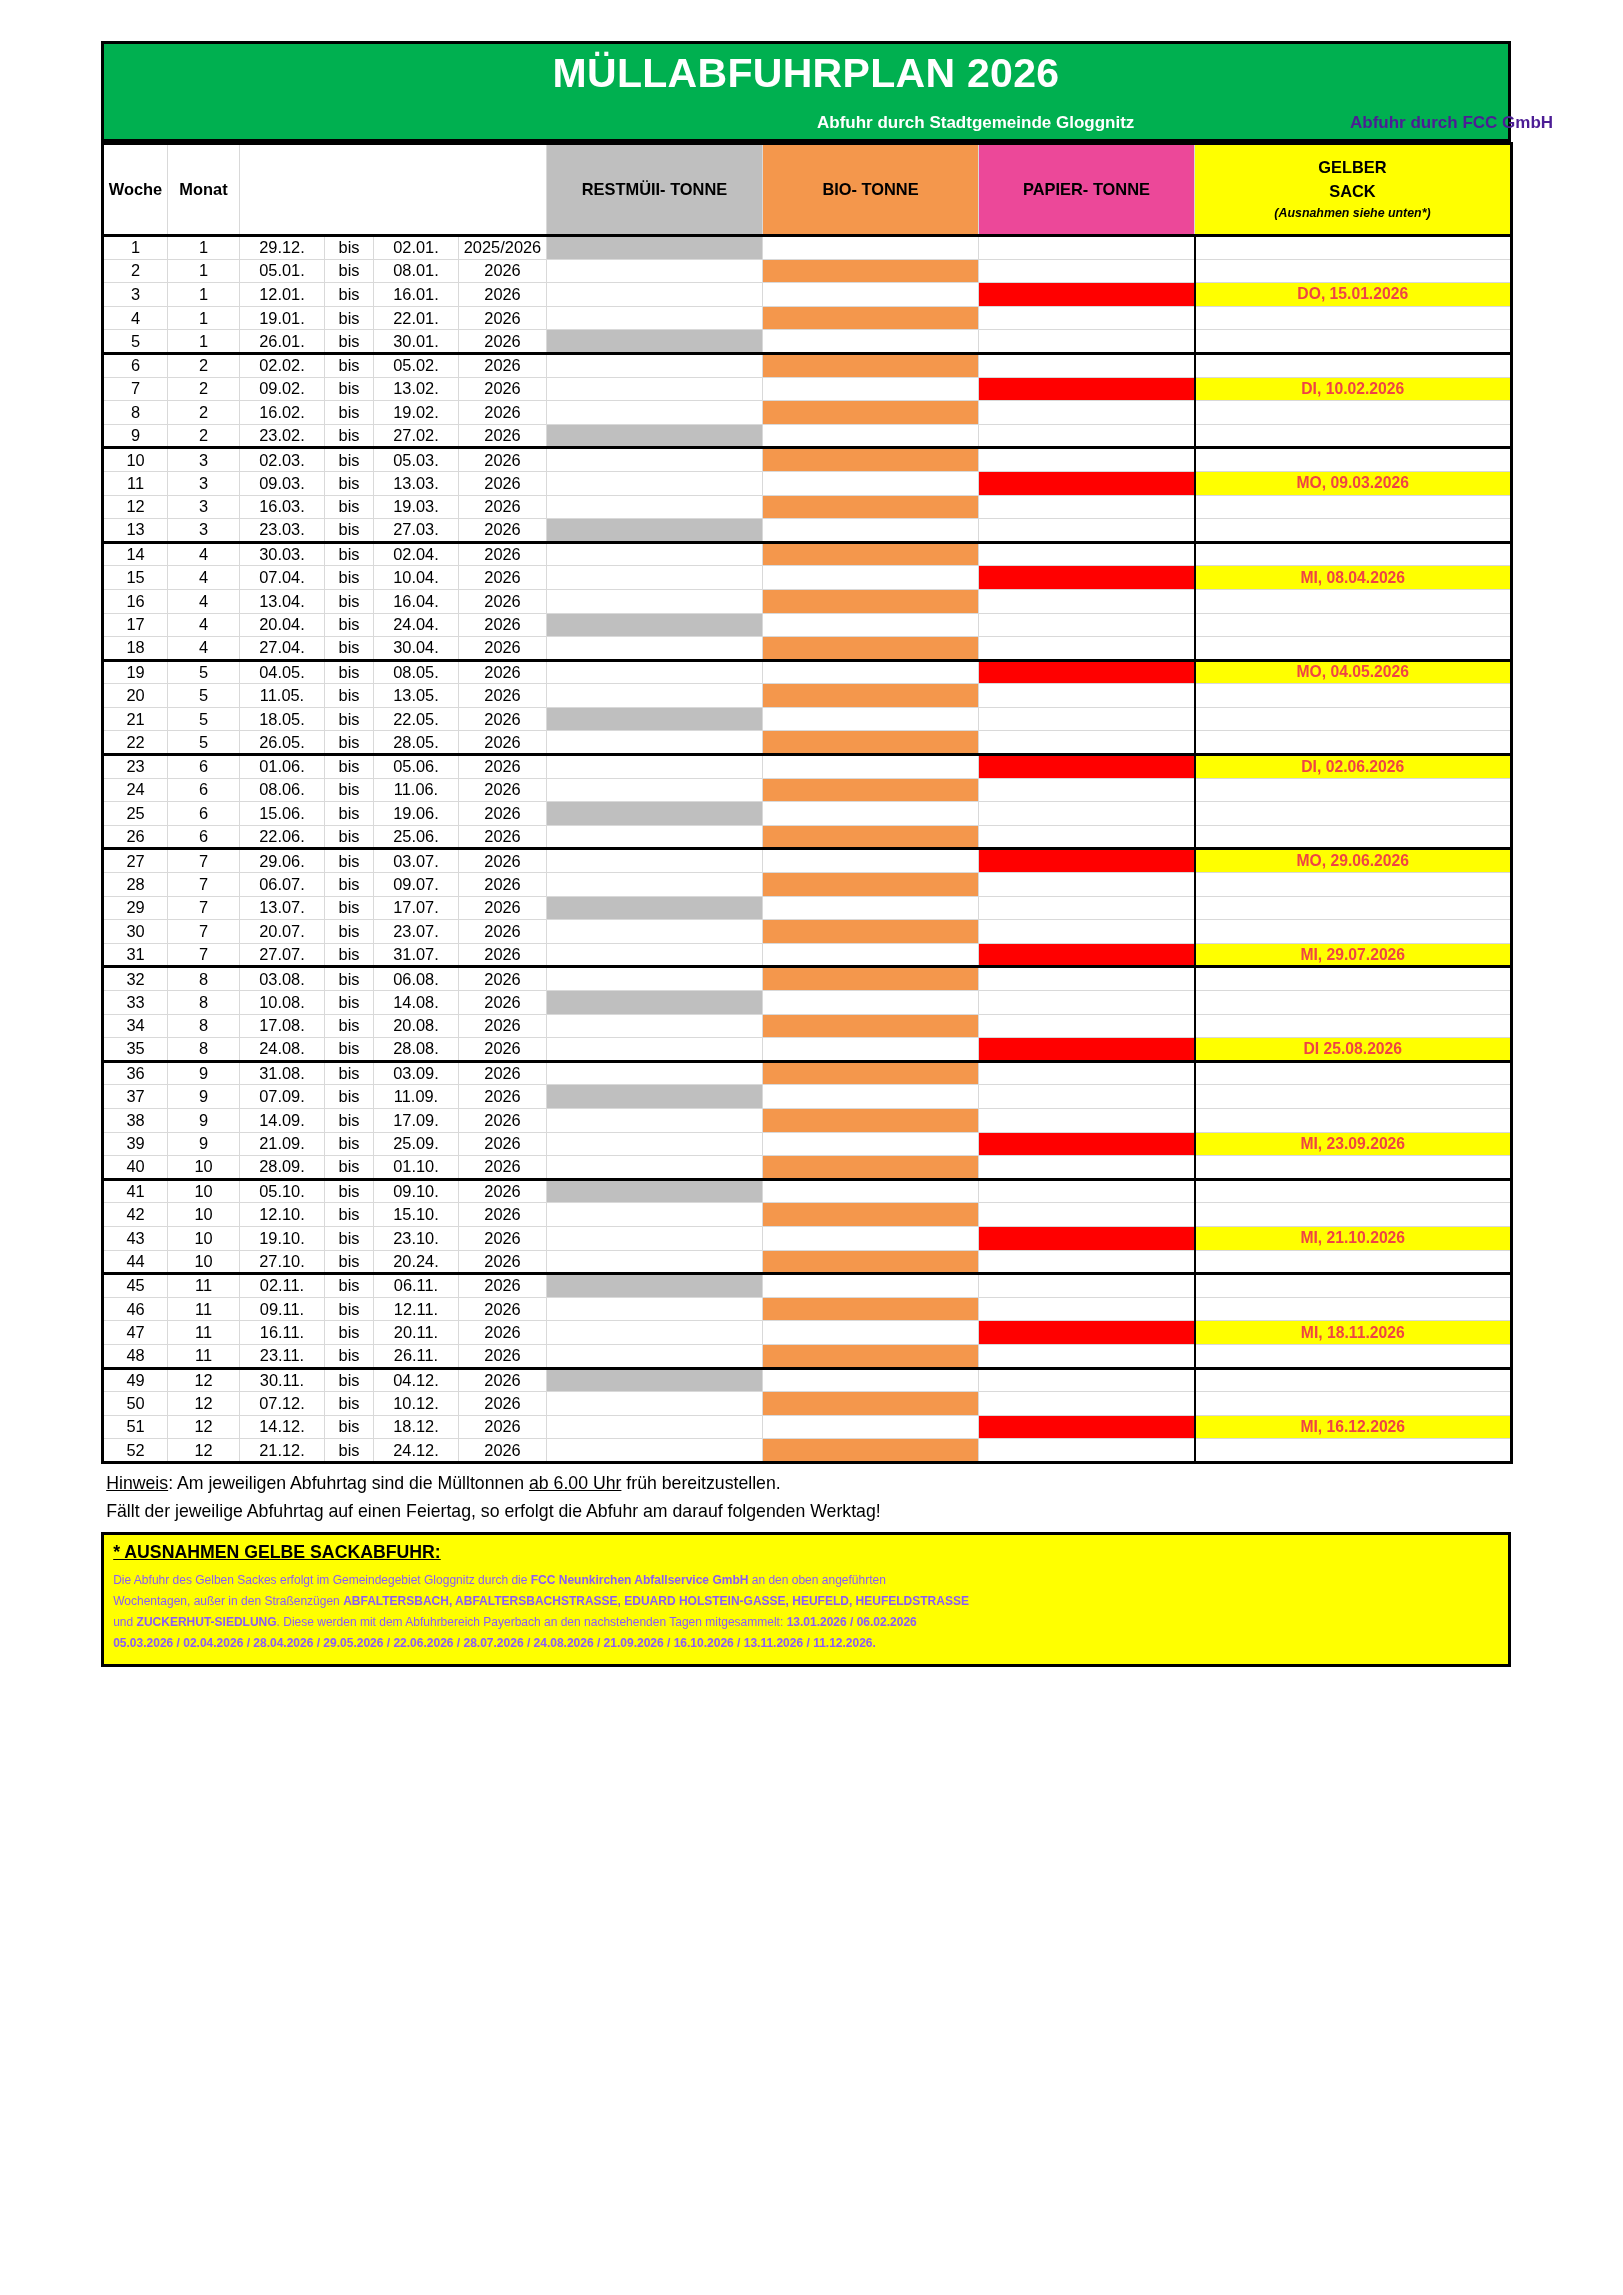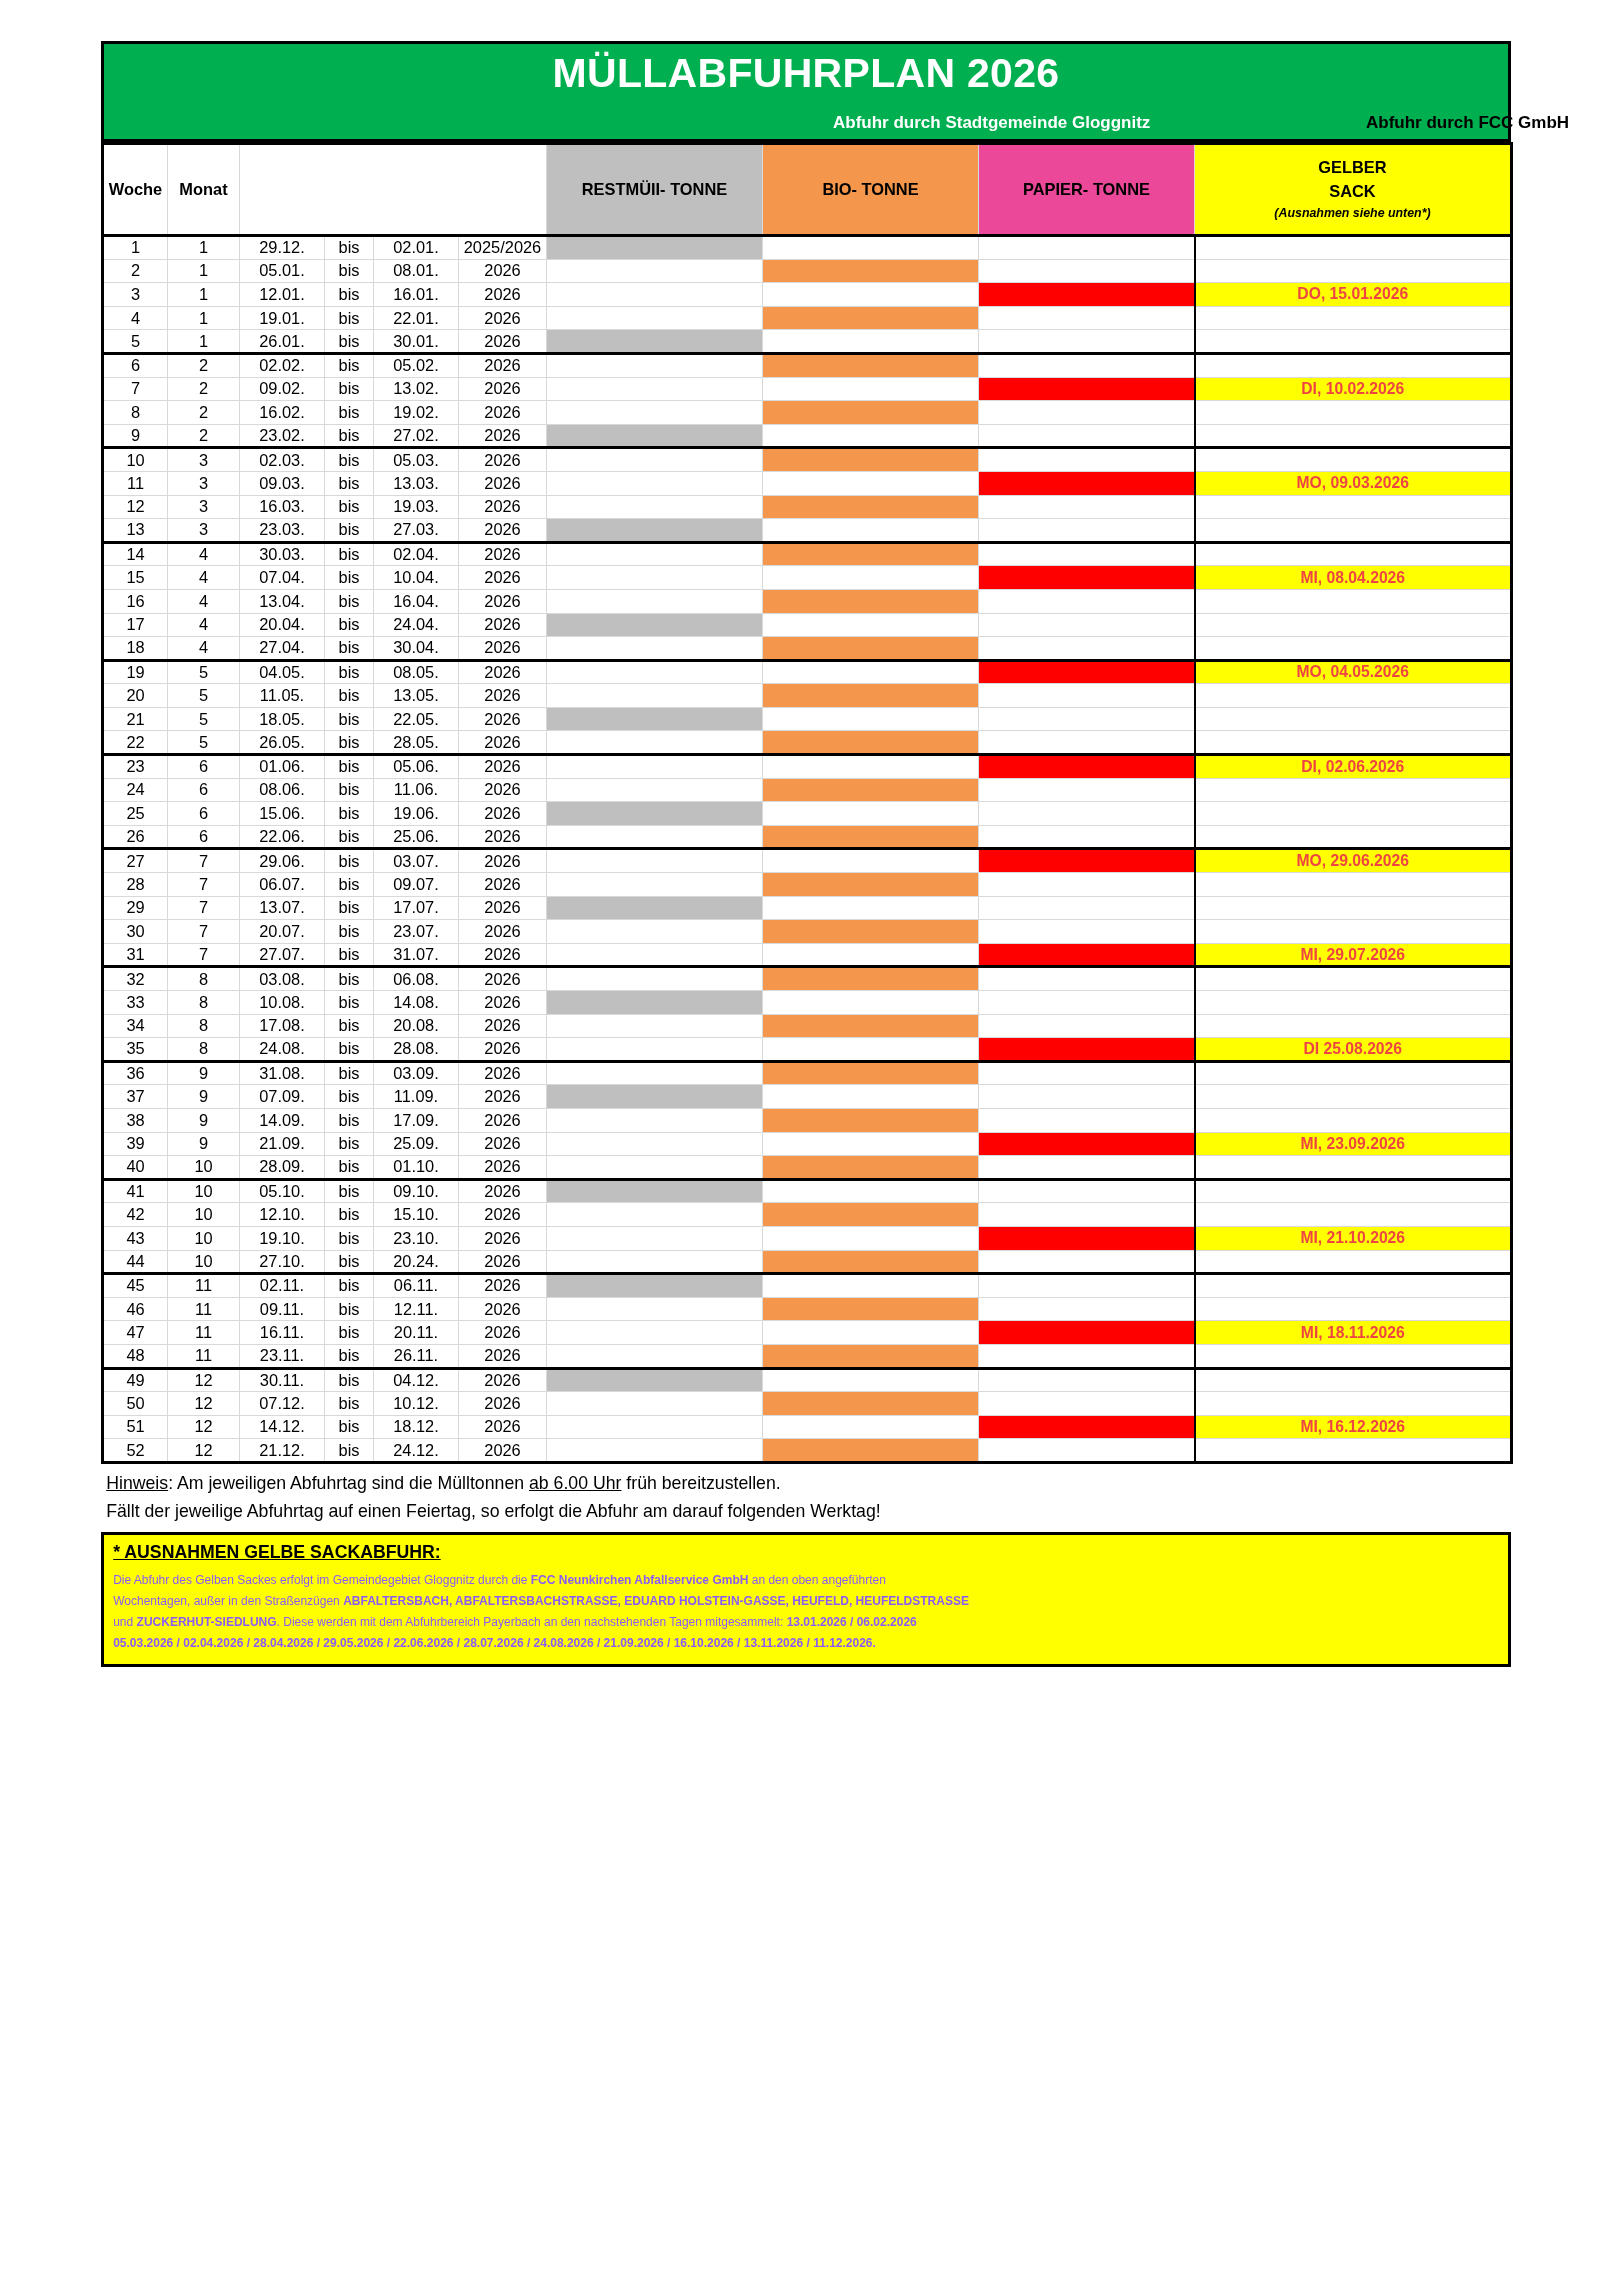--- a/index.html
+++ b/index.html
@@ -33,39 +33,39 @@
     text-align: center;
     color: #ffffff;
     font-size: 41px;
     font-weight: bold;
     letter-spacing: 0.3px;
     padding-top: 9.2px;
     line-height: 1;
   }
   .banner-sub-row {
     position: absolute;
-    left: 16px;
+    left: 0;
     right: 0;
     bottom: 6.5px;
     height: 22px;
   }
   .banner-sub-left {
     position: absolute;
     left: 713px;
     bottom: 0;
     color: #ffffff;
     font-size: 17px;
     font-weight: bold;
     white-space: nowrap;
   }
   .banner-sub-right {
     position: absolute;
     left: 1246px;
     bottom: 0;
-    color: #000000;
+    color: #4c1d95;
     font-size: 17px;
     font-weight: bold;
     white-space: nowrap;
   }
 
   
   table.plan {
     border-collapse: collapse;
     table-layout: fixed;
     width: 1410px;

